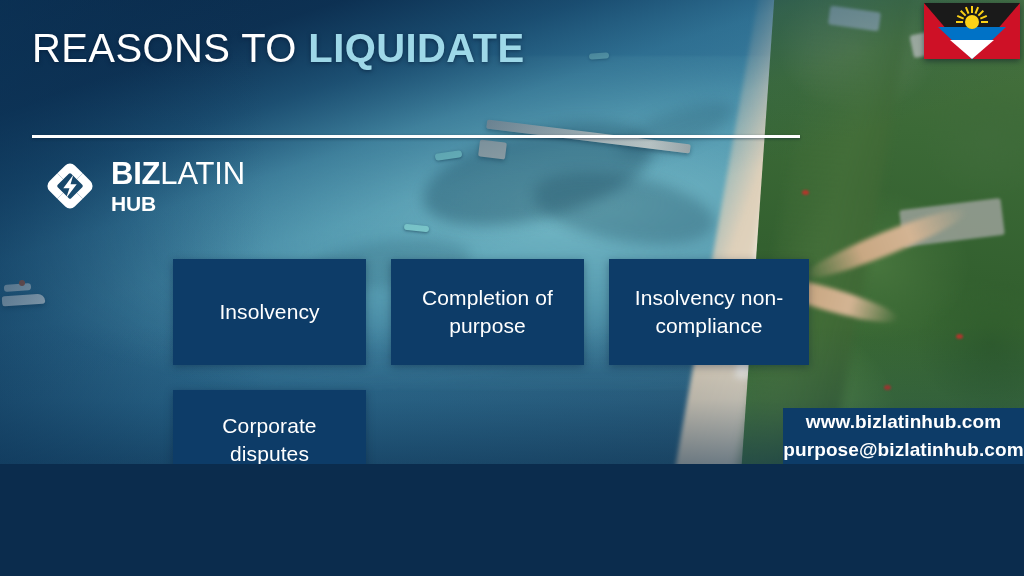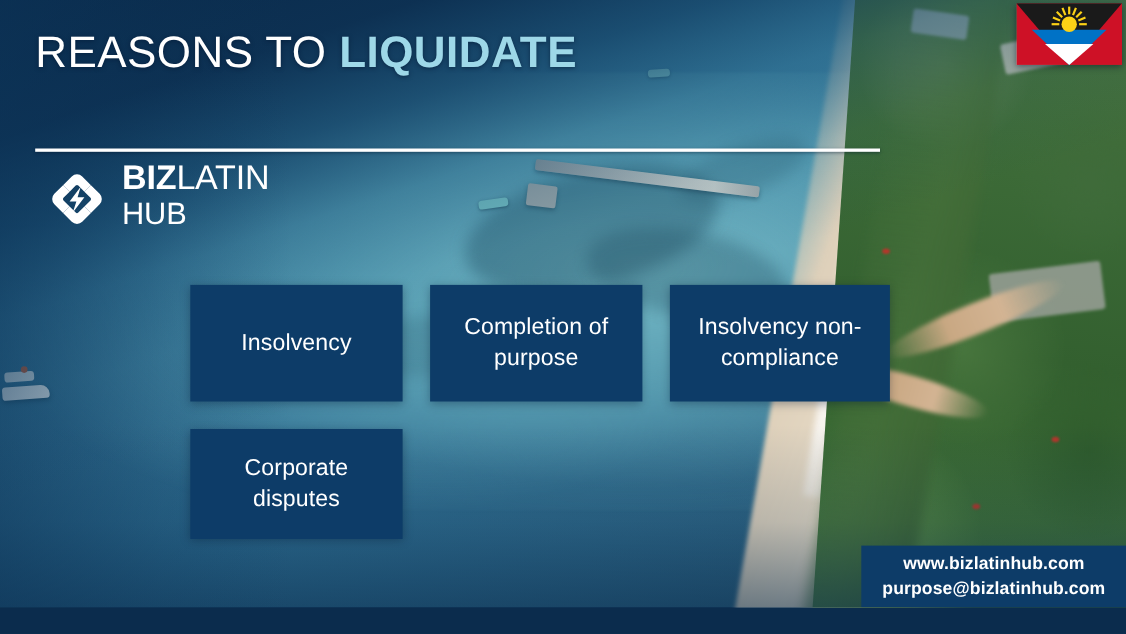--- a/index.html
+++ b/index.html
@@ -5,21 +5,21 @@
 <style>
   * { margin:0; padding:0; box-sizing:border-box; }
   html, body {
     width:1024px; height:576px; overflow:hidden;
     font-family:"Liberation Sans", sans-serif;
     background:#0b2c4d;
   }
 
   #slide {
     position:relative;
-    width:1024px; height:552px;
+    width:1024px; height:464px;
     overflow:hidden;
     background:#123f63;
   }
 
   
   .bg { position:absolute; inset:0; overflow:hidden; }
 
   
   .bg-water {
     position:absolute; inset:0;
@@ -172,27 +172,27 @@
   .title-line .hl { color:#9ed8e8; font-weight:700; }
   .title-rule {
     position:absolute; left:32px; top:135px;
     width:768px; height:3px;
     background:#ffffff;
     box-shadow:0 1px 3px rgba(0,20,45,.45);
     z-index:5;
   }
 
   
-  .logo { position:absolute; left:42px; top:146px; display:flex; align-items:flex-end; gap:13px; z-index:6; }
+  .logo { position:absolute; left:42px; top:158px; display:flex; align-items:center; gap:13px; z-index:6; }
   .logo-mark { width:56px; height:56px; flex:0 0 56px; }
   .logo-text { color:#ffffff; line-height:1.0; }
   .logo-row  { font-size:31px; letter-spacing:-0.2px; }
   .logo-biz  { font-weight:700; }
   .logo-latin{ font-weight:400; }
-  .logo-hub  { font-size:28px; font-weight:400; margin-top:4px; letter-spacing:-0.2px; }
+  .logo-hub  { font-size:21px; font-weight:700; margin-top:4px; letter-spacing:-0.2px; }
 
   
   .flag {
     position:absolute; right:4px; top:3px;
     width:96px; height:56px;
     z-index:6;
     box-shadow:0 2px 6px rgba(0,15,35,.5);
   }
 
   
@@ -225,21 +225,21 @@
   .footer {
     position:absolute; right:0; bottom:0;
     width:241px; height:56px;
     background:#0d3c68;
     display:flex; flex-direction:column;
     align-items:center; justify-content:center;
     z-index:6;
   }
   .footer-line {
     color:#ffffff;
-    font-size:16px;
+    font-size:19px;
     font-weight:700;
     line-height:1.45;
     letter-spacing:0.1px;
   }
 </style>
 </head>
 <body>
 
 <div id="slide">
 

